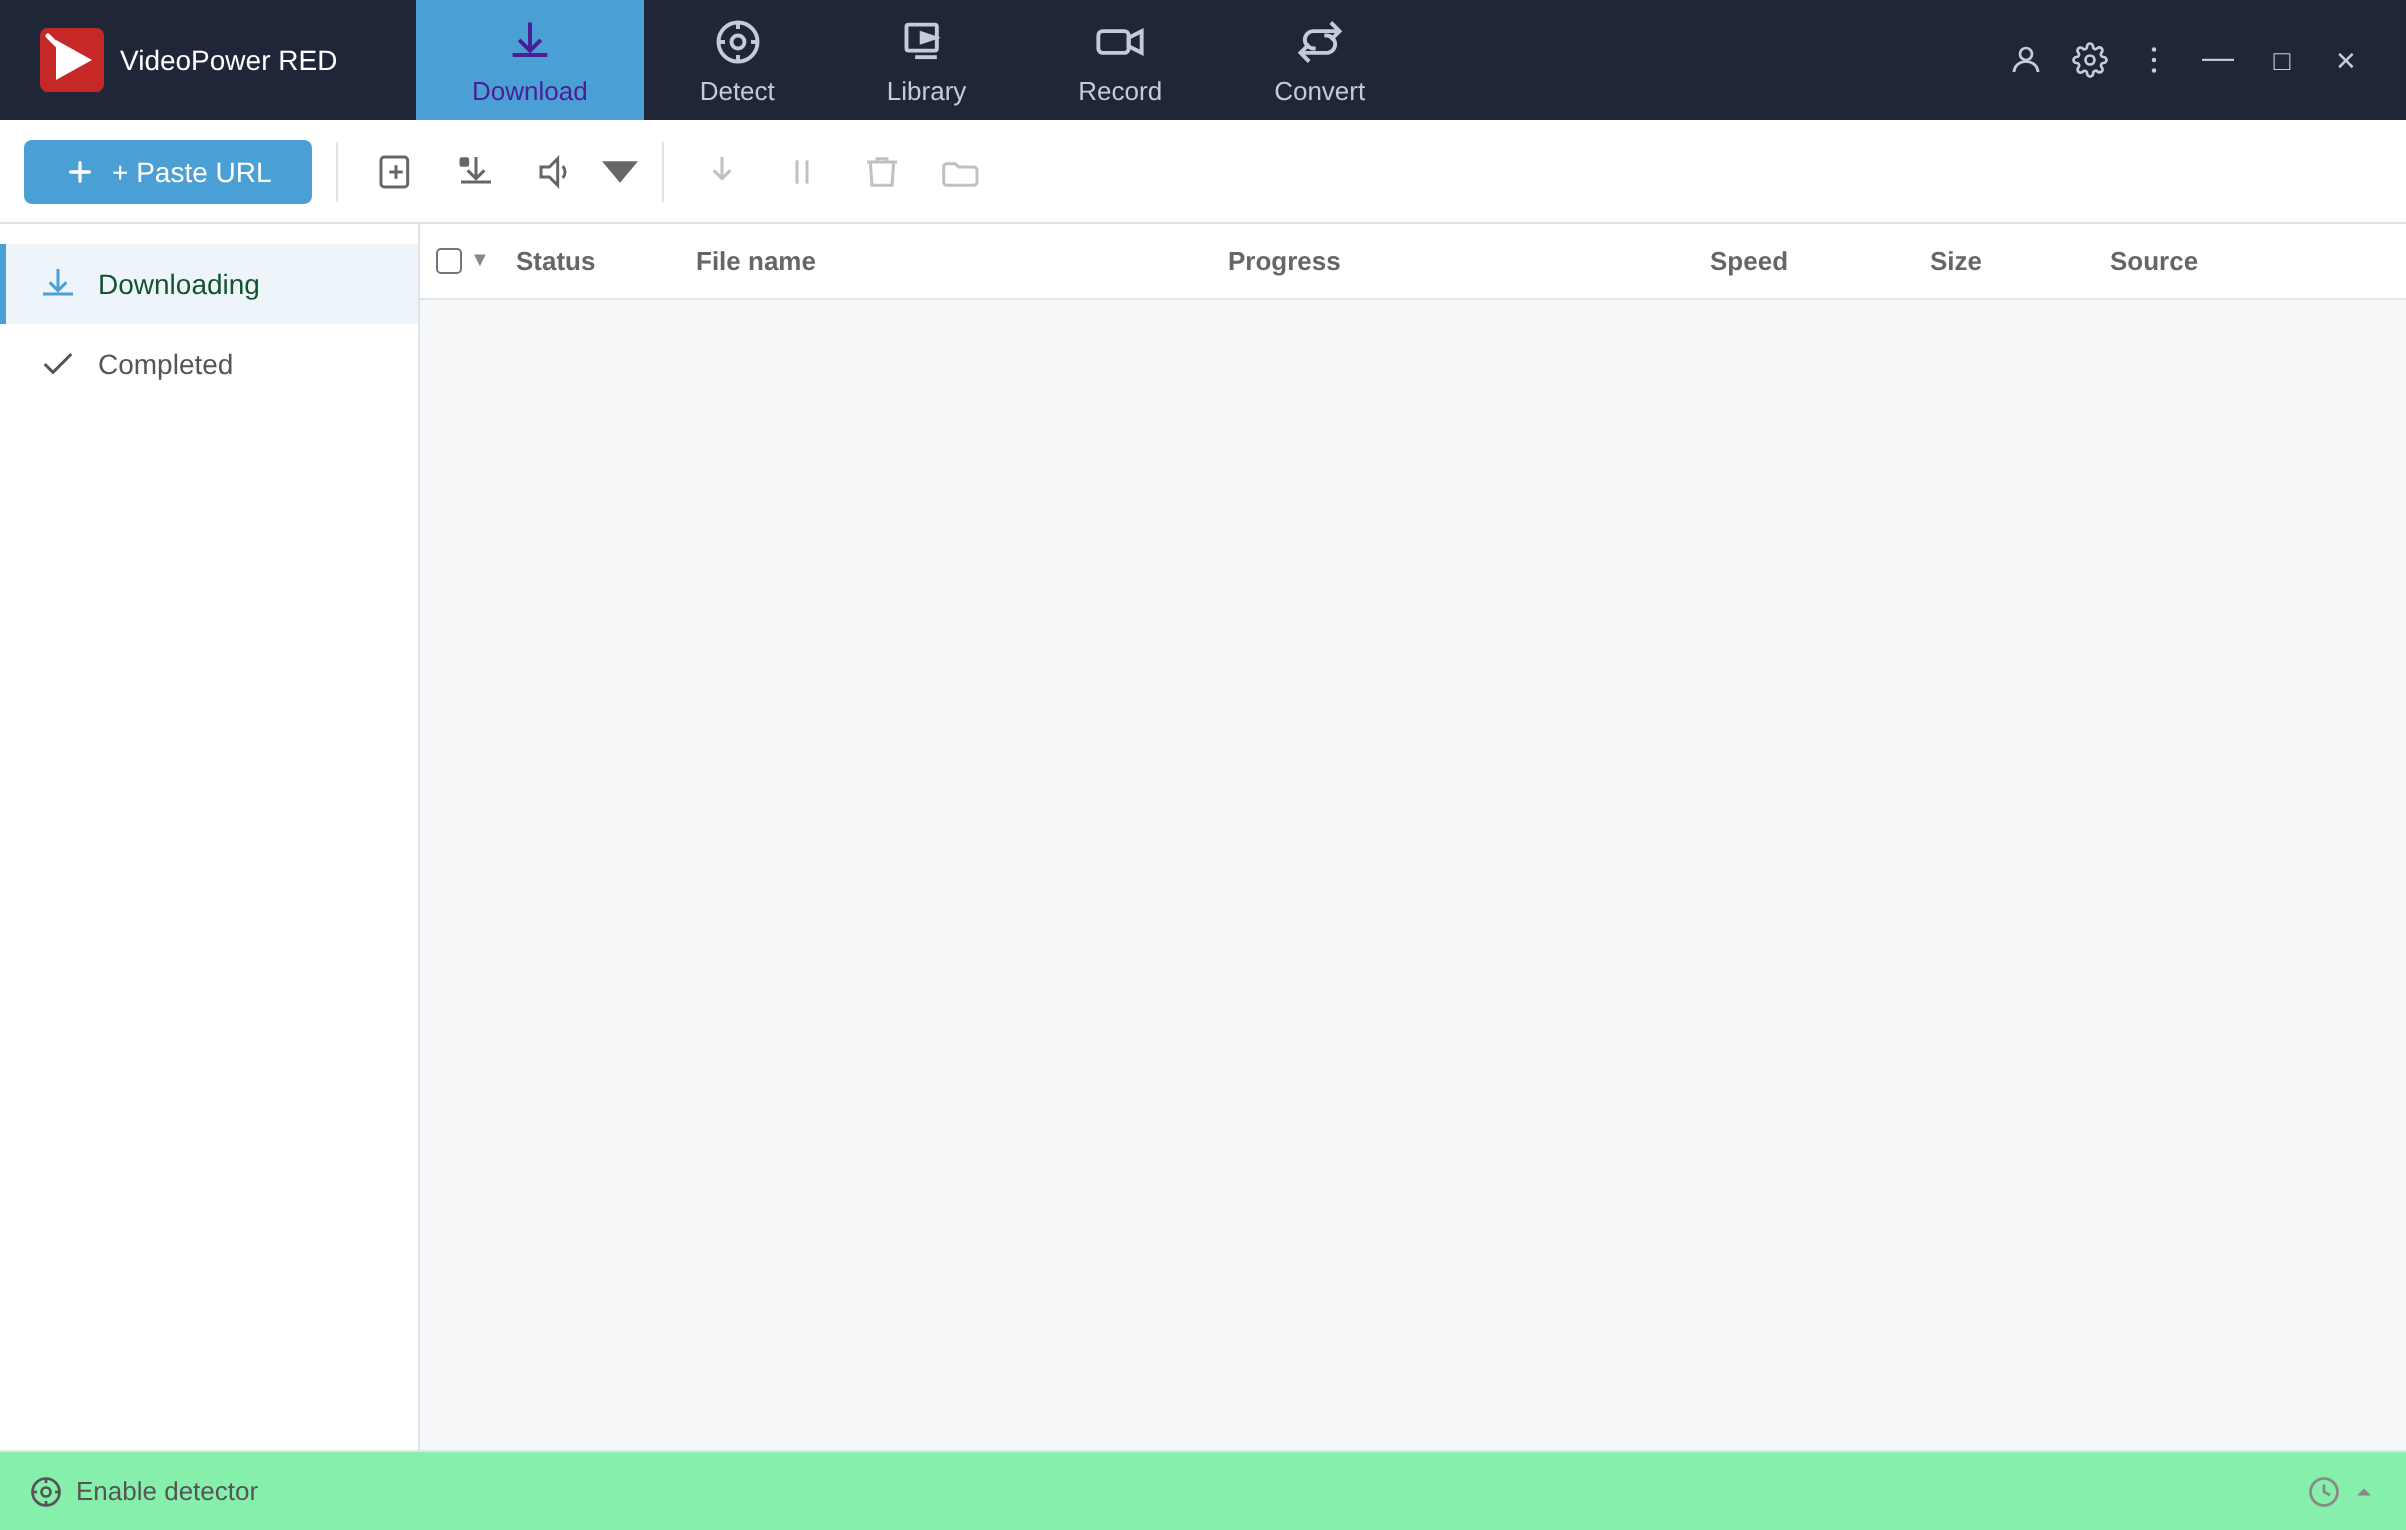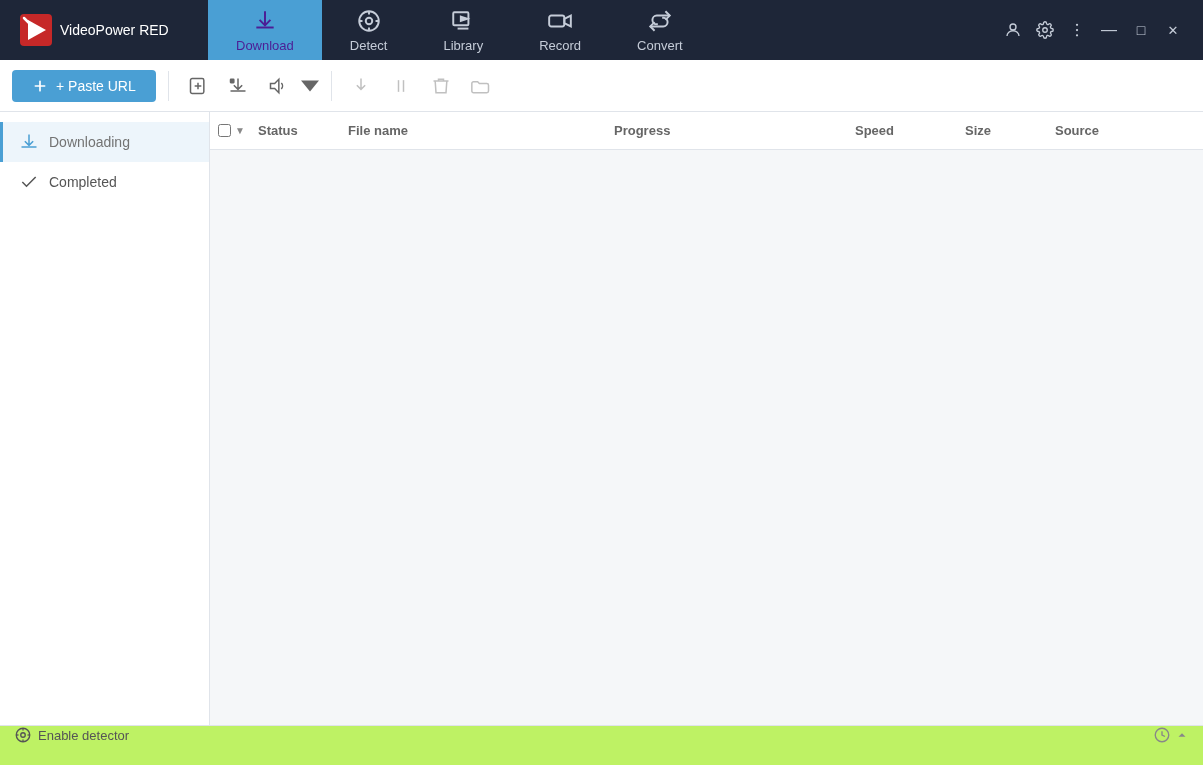--- a/index.html
+++ b/index.html
@@ -132,21 +132,21 @@
       display: flex;
       align-items: center;
       gap: 10px;
       padding: 10px 16px;
       cursor: pointer;
       color: #555;
       font-size: 14px;
       border-left: 3px solid transparent;
     }
     .sidebar-item.active {
-      color: #737373;
+      color: #14532d;
       border-left-color: #4a9fd4;
       background: #edf5fb;
     }
     .sidebar-item svg { width: 20px; height: 20px; }
 
     
     .main {
       flex: 1;
       display: flex;
       flex-direction: column;
@@ -182,22 +182,22 @@
     .th-source { width: 140px; flex-shrink: 0; }
 
     .table-body {
       flex: 1;
       background: #f5f7f9;
     }
 
     
     .statusbar {
       display: flex;
-      align-items: flex-start;
-      background: #bef264;
+      align-items: center;
+      background: #86efac;
       height: 40px;
       padding: 0 14px;
       border-top: 1px solid #e0e4ea;
       gap: 21px;
     }
     .statusbar-item {
       display: flex;
       align-items: center;
       gap: 6px;
       font-size: 13px;

